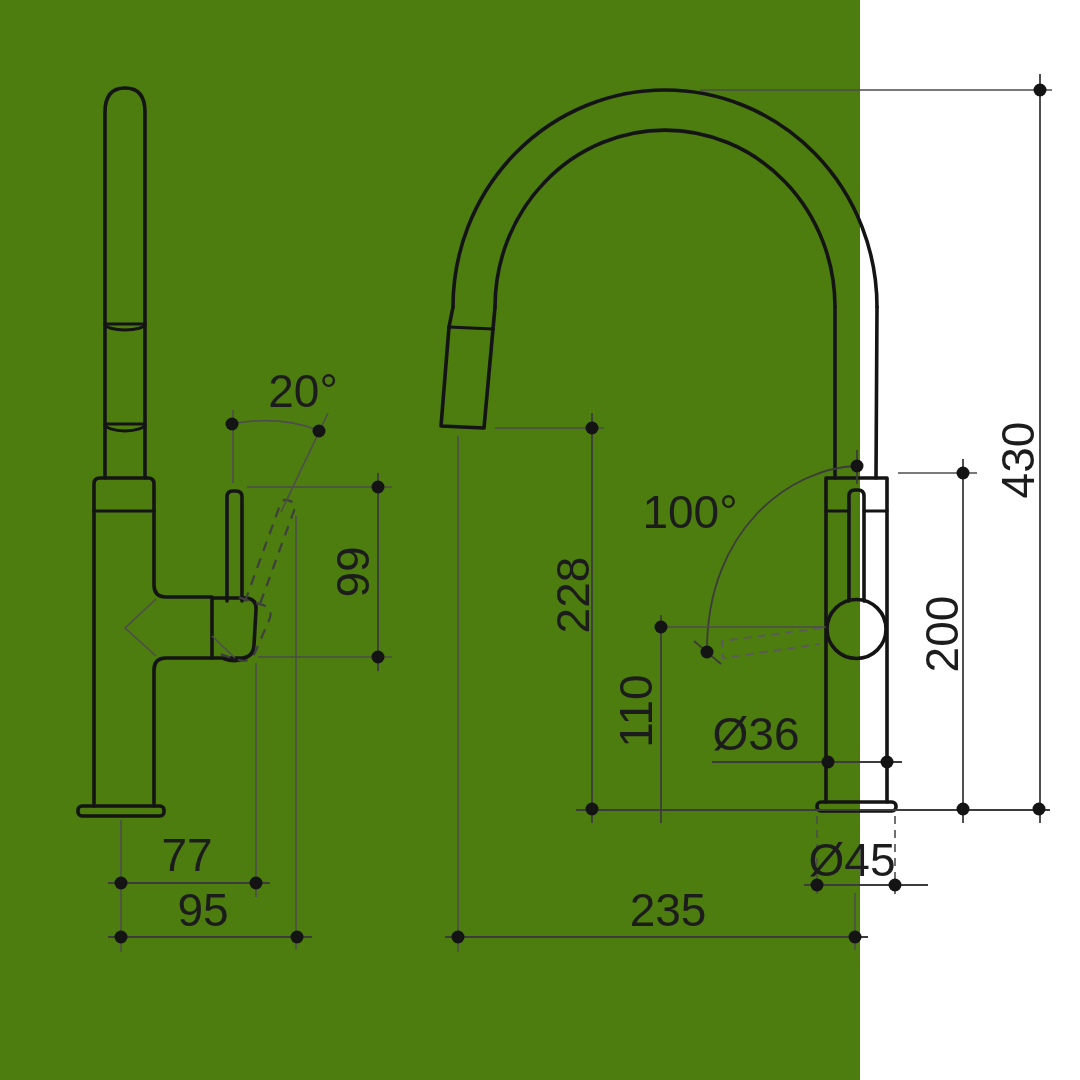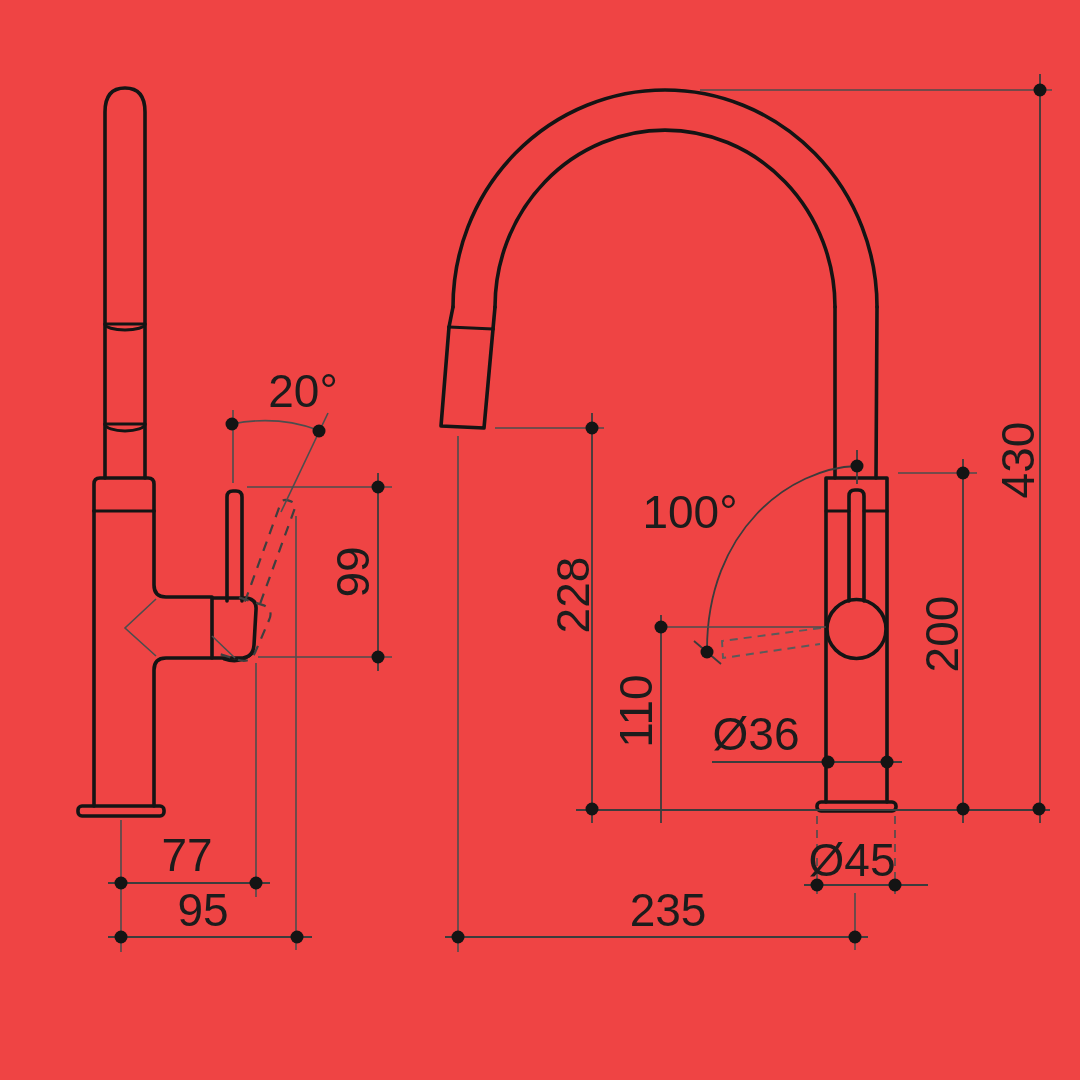--- a/index.html
+++ b/index.html
@@ -2,23 +2,23 @@
 <html><head>
 <meta charset="utf-8">
 <style>
   html, body {
     margin: 0;
     padding: 0;
     background: #ffffff;
   }
   .canvas {
     position: relative;
-    width: 1080px;
+    width: 860px;
     height: 1080px;
-    background: #ef4444;
+    background: #4d7c0f;
     font-family: "Liberation Sans", sans-serif;
   }
   svg {
     display: block;
   }
   .outline {
     fill: none;
     stroke: #141414;
     stroke-width: 3.6;
     stroke-linejoin: round;

